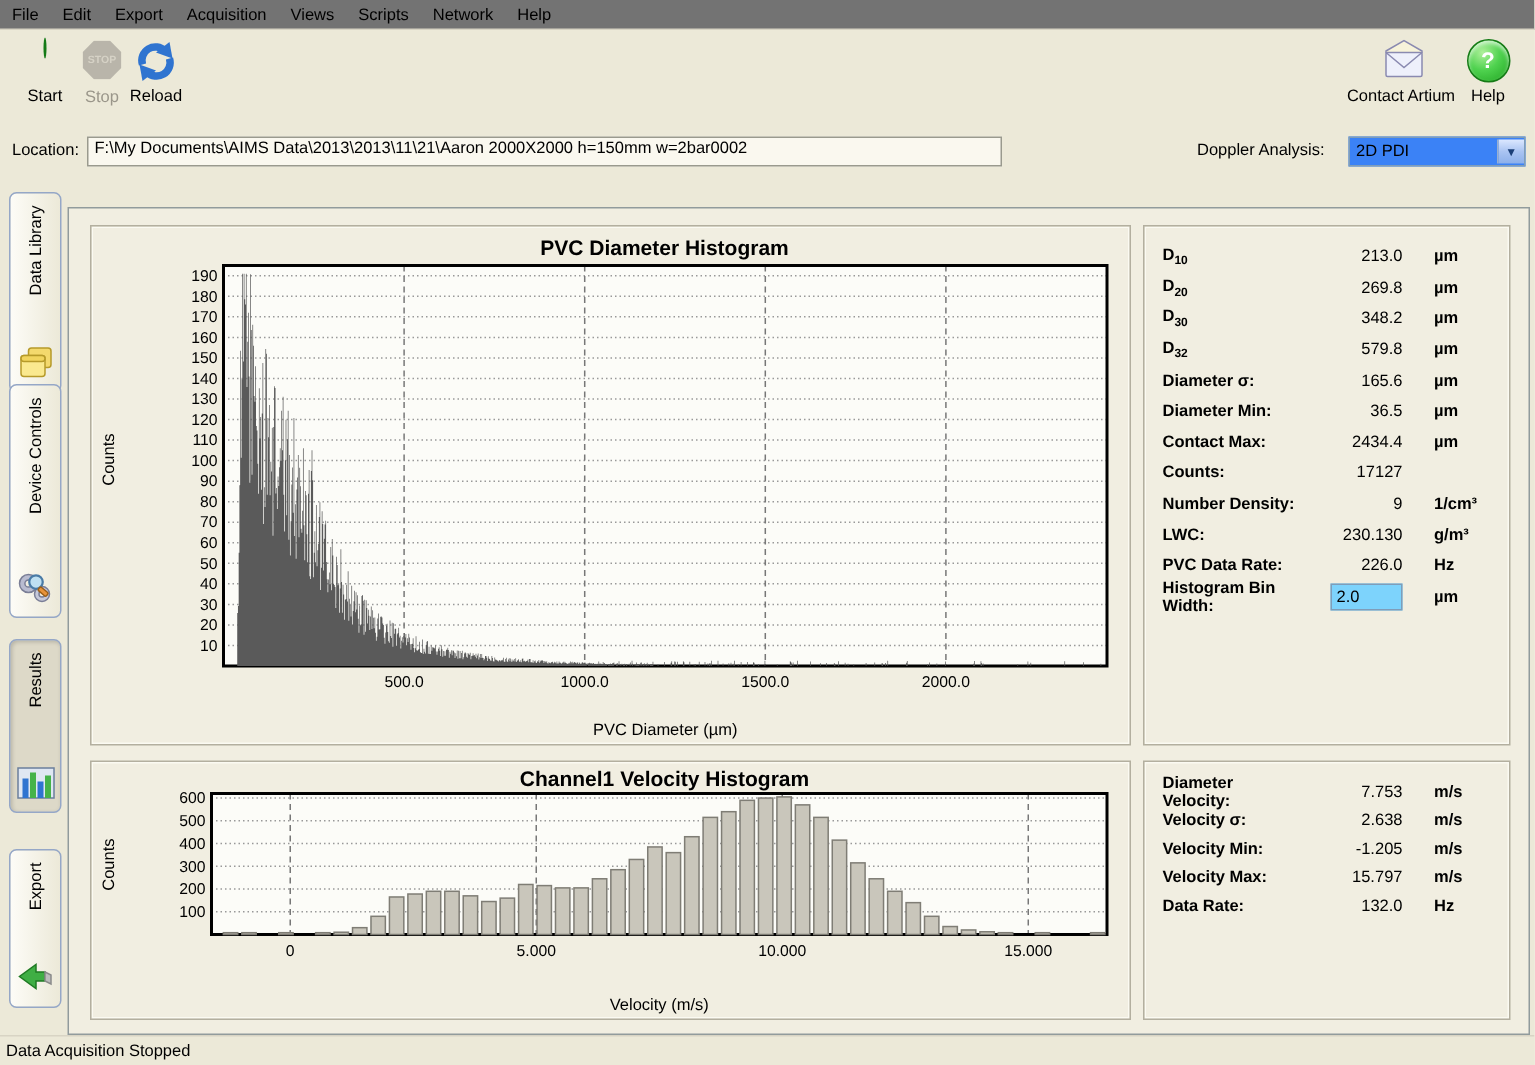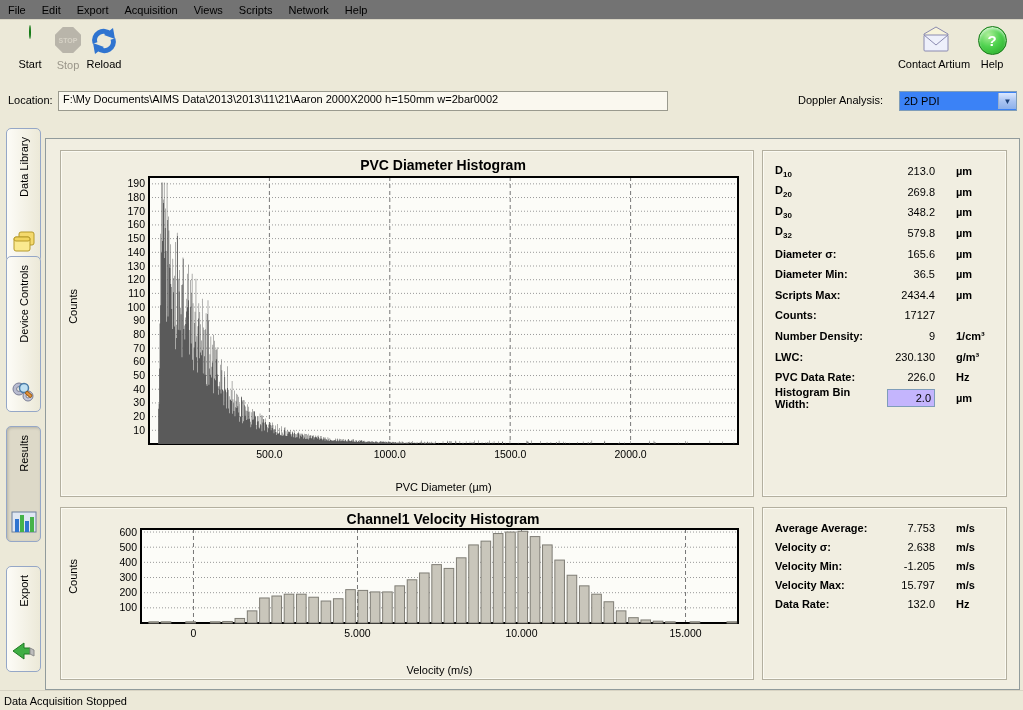--- a/index.html
+++ b/index.html
@@ -77,22 +77,22 @@
   .plot-svg{position:absolute;left:0;top:0;}
 
   
   .stats-body{position:absolute;left:12px;right:8px;top:10px;}
   .srow{display:flex;align-items:center;height:20.6px;}
   .srow2{height:19px;}
   .slabel{flex:1;font-weight:bold;}
   .slabel sub{font-size:8px;font-weight:bold;}
   .sval{width:66px;text-align:right;}
   .sunit{width:42px;text-align:left;padding-left:21px;font-weight:bold;}
-  .bin-input{width:40px;height:14px;border:1px solid #7f9db9;background:#c4b5fd;
-      font-family:"Liberation Sans",sans-serif;font-size:11px;text-align:right;padding:1px 3px;}
+  .bin-input{width:40px;height:14px;border:1px solid #7f9db9;background:#7dd3fc;
+      font-family:"Liberation Sans",sans-serif;font-size:11px;text-align:left;padding:1px 3px;}
 
   
   #statusbar{position:absolute;left:0;top:690px;width:100%;height:20px;background:#ece9d8;
       border-top:1px solid #d8d4c4;display:flex;align-items:center;padding-left:4px;box-sizing:border-box;}
 </style>
 </head>
 <body>
 
 <div id="app">
 
@@ -282,21 +282,21 @@
             <span class="slabel">Diameter σ:</span>
             <span class="sval">165.6</span>
             <span class="sunit">µm</span>
           </div>
           <div class="srow ">
             <span class="slabel">Diameter Min:</span>
             <span class="sval">36.5</span>
             <span class="sunit">µm</span>
           </div>
           <div class="srow ">
-            <span class="slabel">Scripts Max:</span>
+            <span class="slabel">Contact Max:</span>
             <span class="sval">2434.4</span>
             <span class="sunit">µm</span>
           </div>
           <div class="srow ">
             <span class="slabel">Counts:</span>
             <span class="sval">17127</span>
             <span class="sunit"></span>
           </div>
           <div class="srow ">
             <span class="slabel">Number Density:</span>
@@ -392,21 +392,21 @@
             <rect x="629.15" y="113.79" width="9.59" height="1.21" fill="#c9c6bb" stroke="#7f7d75" stroke-width="1"></rect>
             <rect x="666.05" y="113.79" width="9.59" height="1.21" fill="#c9c6bb" stroke="#7f7d75" stroke-width="1"></rect>
           </g>
         </svg>
       <div class="xlab" id="chart2-xlab">Velocity (m/s)</div>
     </div>
 
     <div class="gbox" id="stats2-box">
       <div class="stats-body" id="stats2-body">
           <div class="srow srow2">
-            <span class="slabel">Average Average:</span>
+            <span class="slabel">Diameter Velocity:</span>
             <span class="sval">7.753</span>
             <span class="sunit">m/s</span>
           </div>
           <div class="srow srow2">
             <span class="slabel">Velocity σ:</span>
             <span class="sval">2.638</span>
             <span class="sunit">m/s</span>
           </div>
           <div class="srow srow2">
             <span class="slabel">Velocity Min:</span>

